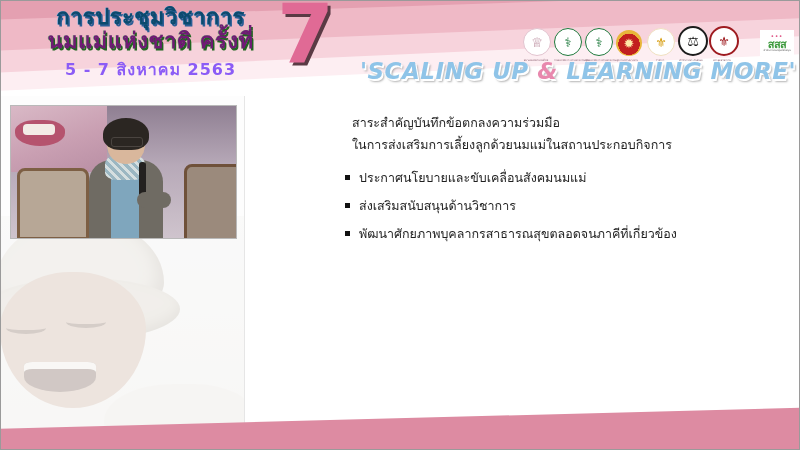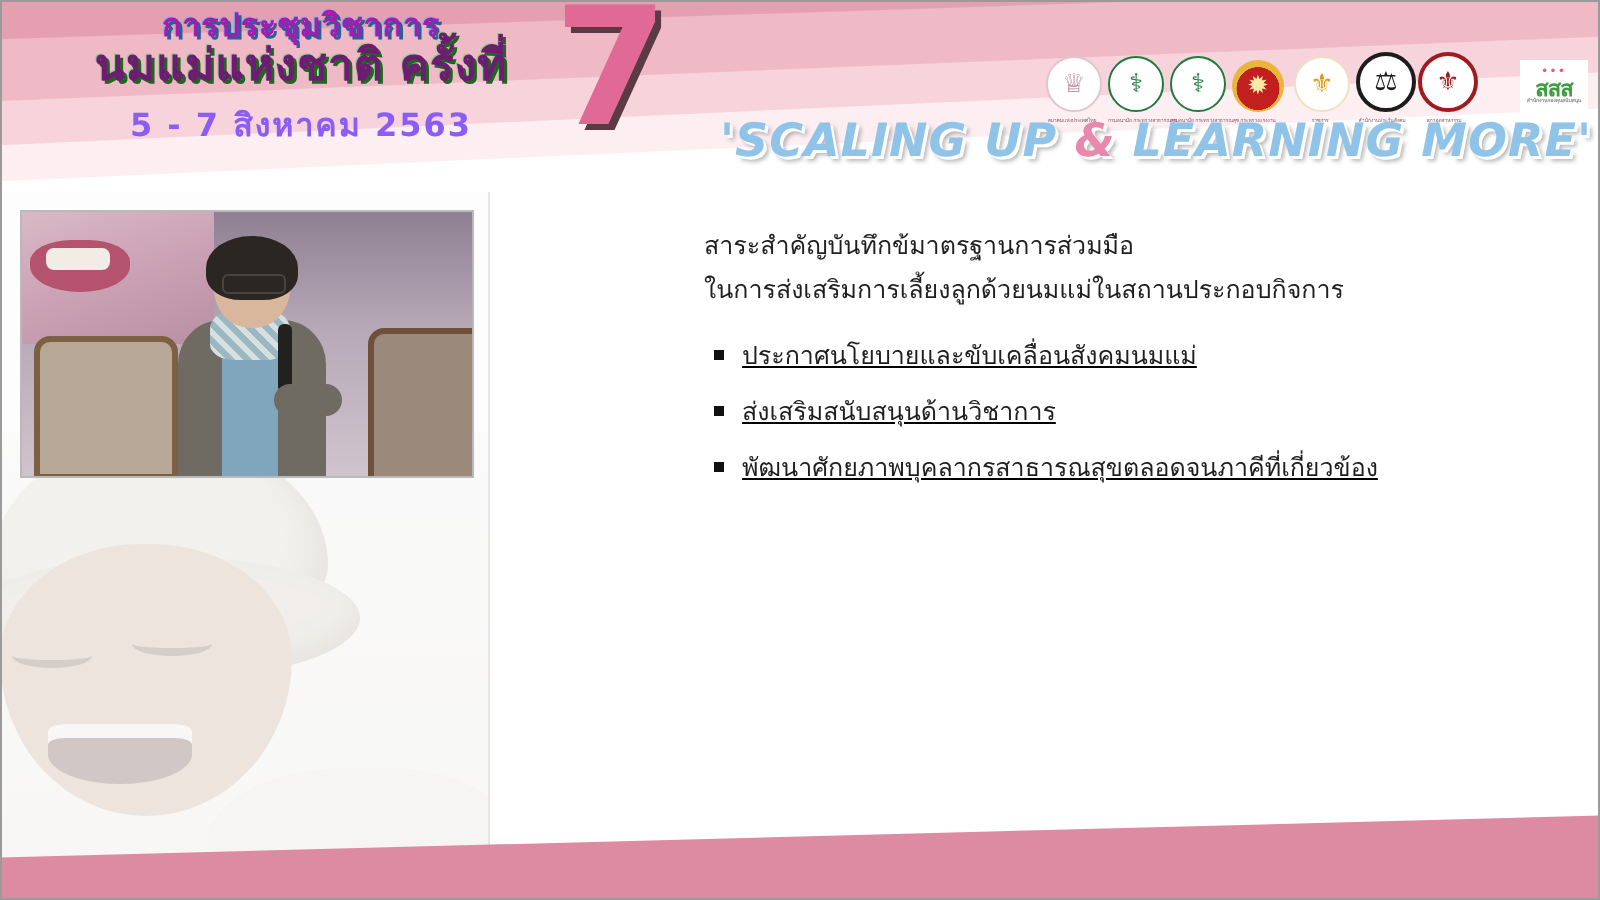--- a/index.html
+++ b/index.html
@@ -69,23 +69,23 @@
     letter-spacing: -2px;
   }
 
   .title-block {
     position: absolute;
     left: 18px; top: 4px;
     width: 265px;
     text-align: center;
   }
   .title-line1 {
-    font-size: 16px;
+    font-size: 22px;
     font-weight: bold;
-    color: #a21caf;
+    color: #0c4a6e;
     text-shadow: 1.5px 1.5px 0 #2b5f96, -0.5px -0.5px 0 #7fb4e8;
     letter-spacing: 0.5px;
     line-height: 1.15;
     white-space: nowrap;
     text-align: center;
   }
   .title-line2 {
     font-size: 22px;
     font-weight: bold;
     color: #701a75;
@@ -360,26 +360,25 @@
     position: absolute;
     left: 108px; top: 16px;
     width: 430px;
     font-size: 12.5px;
     line-height: 1.72;
     color: #1f1f1f;
     font-family: "DejaVu Sans", "Liberation Sans", sans-serif;
   }
   .bullets {
     position: absolute;
-    left: 112px; top: 72px;
+    left: 100px; top: 72px;
     width: 424px;
     margin: 0;
     padding: 0;
     list-style: none;
-    text-decoration: underline;
   }
   .bullets li {
     position: relative;
     padding-left: 15px;
     margin-bottom: 8px;
     font-size: 12.5px;
     line-height: 1.58;
     color: #1f1f1f;
   }
   .bullets li::before {
@@ -502,21 +501,21 @@
       <div class="ph-glass"></div>
       <div class="ph-mic"></div>
       <div class="ph-arm"></div>
     </div>
   </div>
 
   <div class="content">
     <div class="divider"></div>
 
     <div class="lead">
-      <div>สาระสำคัญบันทึกข้มาตรฐานการส่วมมือ</div>
+      <div>สาระสำคัญบันทึกข้อตกลงความร่วมมือ</div>
       <div>ในการส่งเสริมการเลี้ยงลูกด้วยนมแม่ในสถานประกอบกิจการ</div>
     </div>
 
     <ul class="bullets">
         <li>ประกาศนโยบายและขับเคลื่อนสังคมนมแม่</li>
         <li>ส่งเสริมสนับสนุนด้านวิชาการ</li>
         <li>พัฒนาศักยภาพบุคลากรสาธารณสุขตลอดจนภาคีที่เกี่ยวข้อง</li>
       </ul>
   </div>
 

